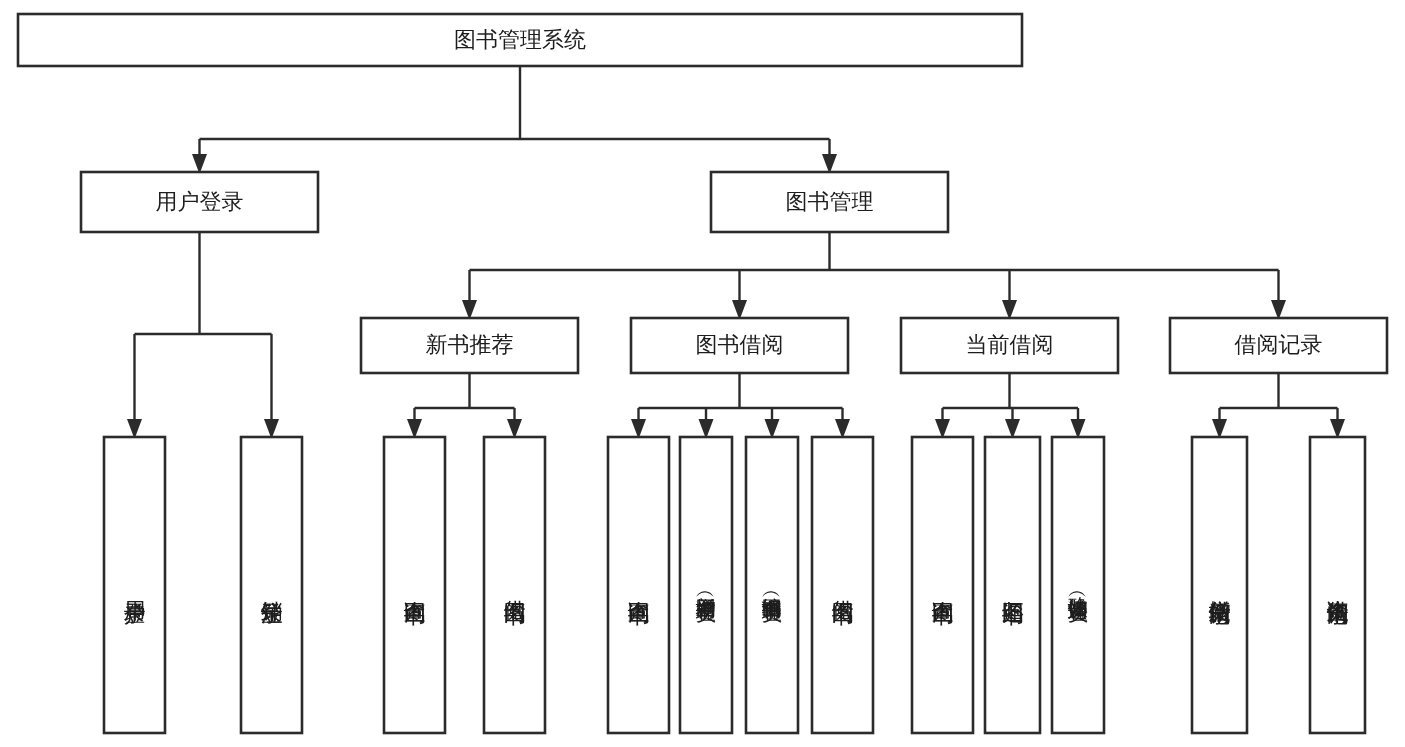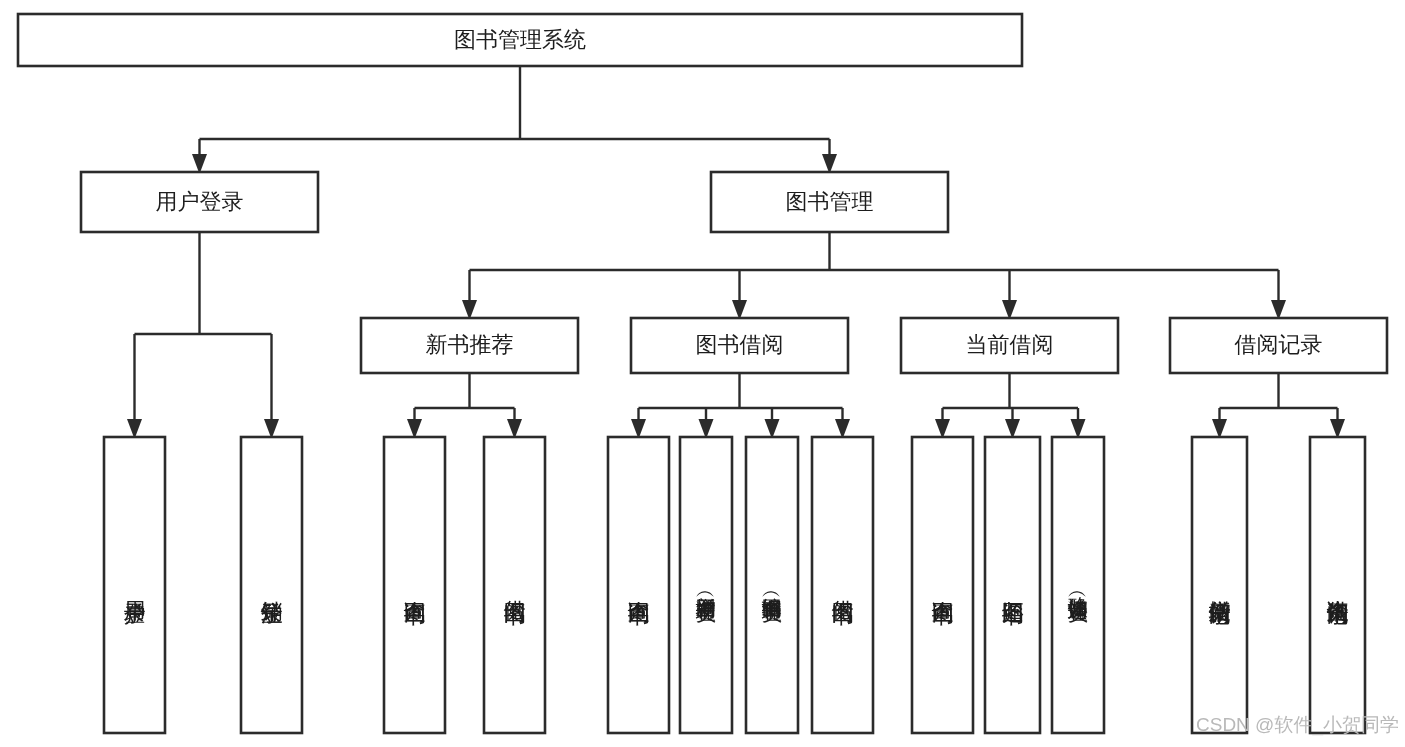--- a/index.html
+++ b/index.html
@@ -211,14 +211,13 @@
       <div class="node-label-v" style="left: 608px; top: 437px; width: 61px; height: 296px; font-size: 22px;">查询图书</div>
       <div class="node-label-v" style="left: 680px; top: 437px; width: 52px; height: 296px; font-size: 20px;">新增图书（管理员）</div>
       <div class="node-label-v" style="left: 746px; top: 437px; width: 52px; height: 296px; font-size: 20px;">编辑图书（管理员）</div>
       <div class="node-label-v" style="left: 812px; top: 437px; width: 61px; height: 296px; font-size: 22px;">借阅图书</div>
       <div class="node-label-v" style="left: 912px; top: 437px; width: 61px; height: 296px; font-size: 22px;">查询图书</div>
       <div class="node-label-v" style="left: 985px; top: 437px; width: 55px; height: 296px; font-size: 22px;">归还图书</div>
       <div class="node-label-v" style="left: 1052px; top: 437px; width: 52px; height: 296px; font-size: 20px;">确认归还（管理员）</div>
       <div class="node-label-v" style="left: 1192px; top: 437px; width: 55px; height: 296px; font-size: 22px;">新增借阅记录</div>
       <div class="node-label-v" style="left: 1310px; top: 437px; width: 55px; height: 296px; font-size: 22px;">查询借阅记录</div>
     </div>
-  <div class="watermark" id="watermark" style="left:1196px; top:712px;">CSDN @软件_小贺同学</div>
 </div>
 
 </body></html>

